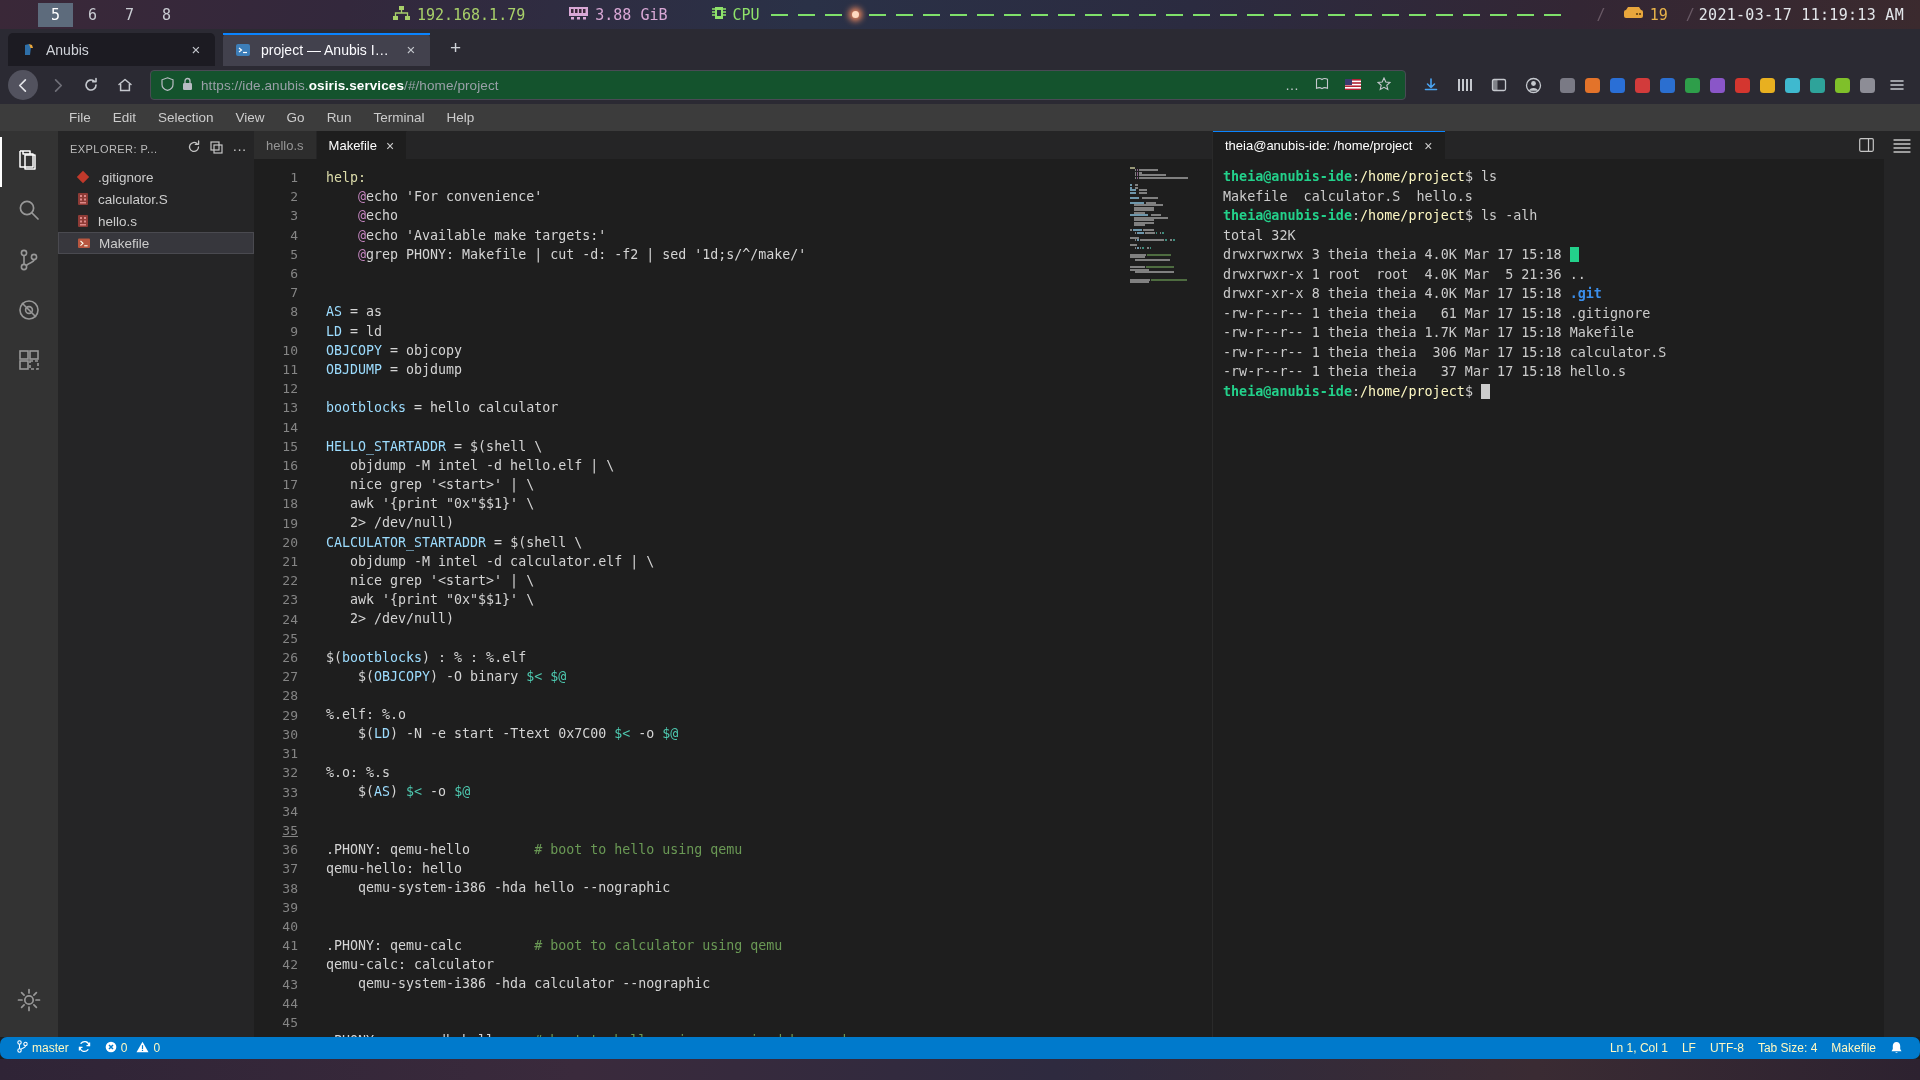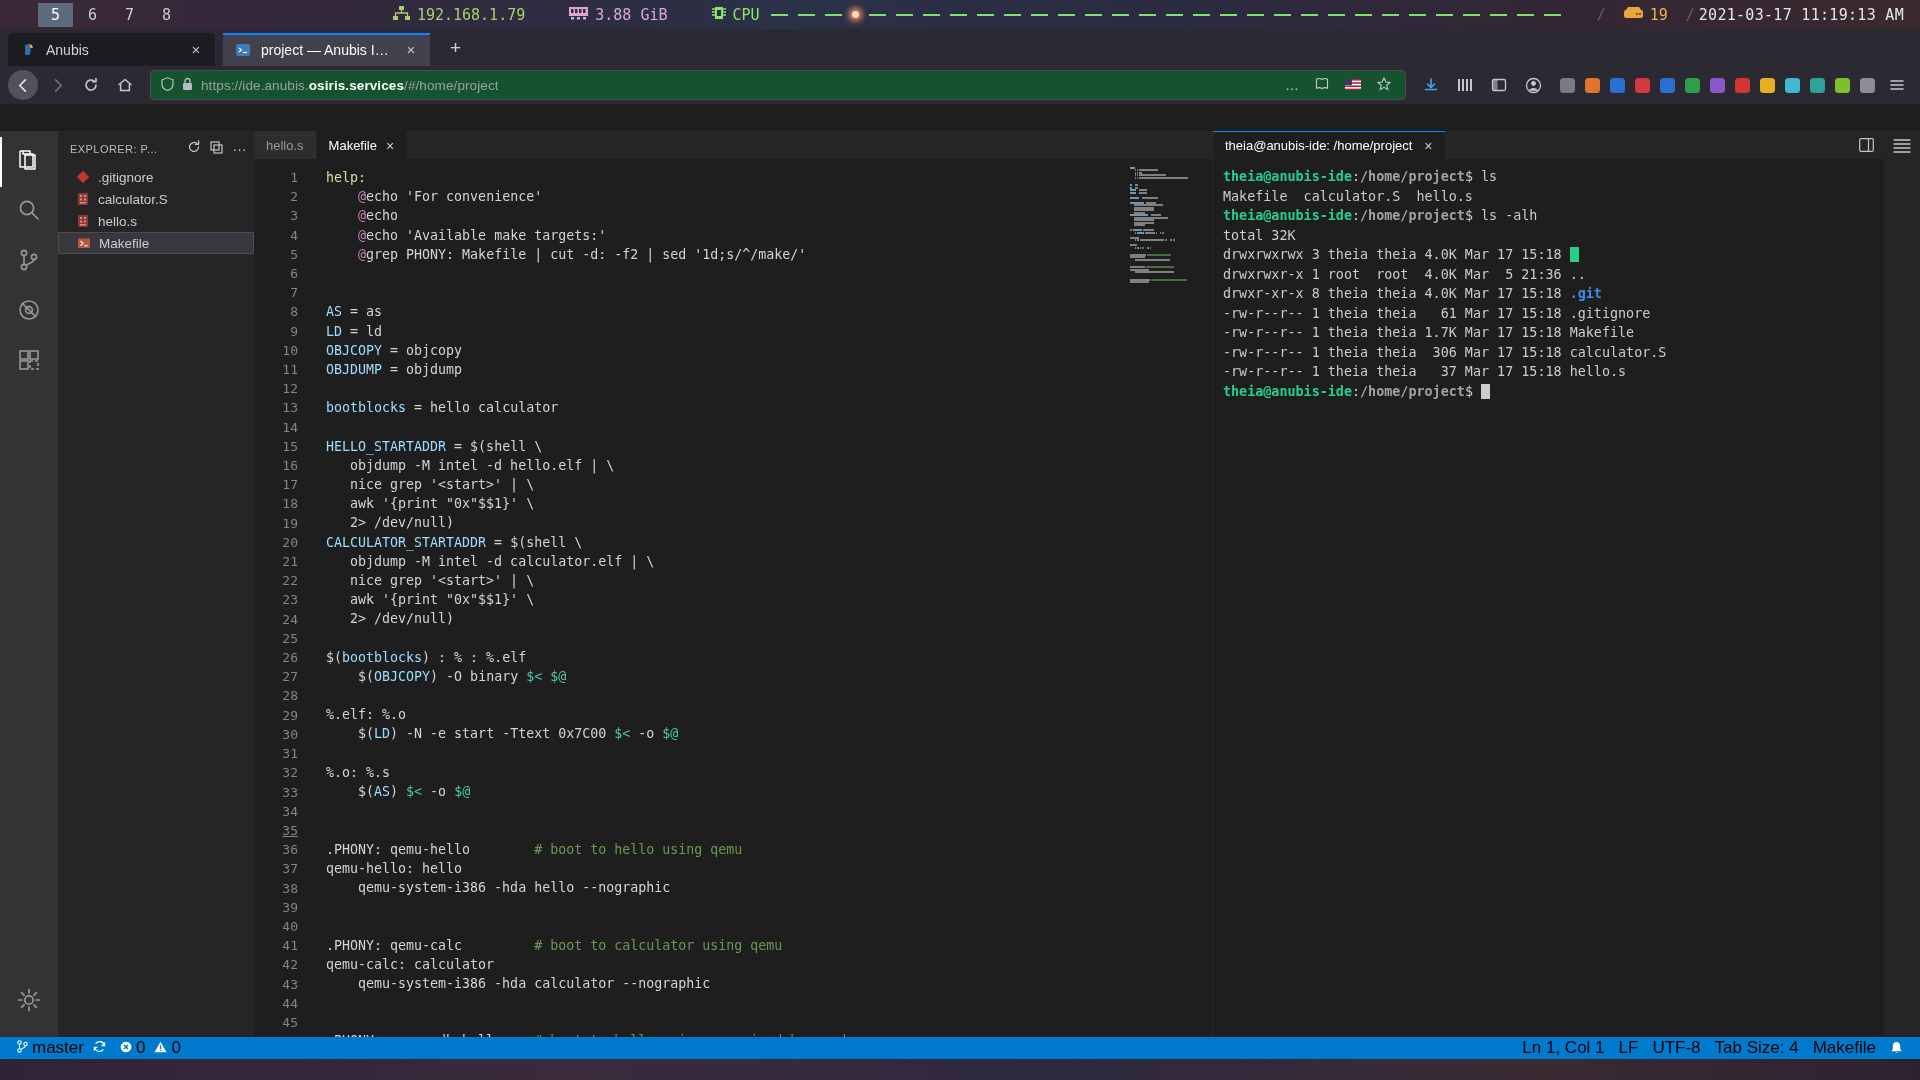--- a/index.html
+++ b/index.html
@@ -127,33 +127,33 @@
   #termPanel { width: 672px; background: #1e1e1e; display: flex; flex-direction: column; border-left:1px solid #2a2a2a;}
   #termTabs { height: 28px; background: #252526; display: flex; align-items: stretch; }
   .ttab { display: flex; align-items: center; gap: 12px; padding: 0 12px; font-size: 13px; color: #ffffff;
           background: #1e1e1e; border-top: 1px solid #0a84ff; }
   .ttab .x { color: #cfcfcf; font-size: 14px; }
   #termTabs .tspacer { flex: 1; background:#252526;}
   #termTabs .panelico { width: 36px; display:flex;align-items:center;justify-content:center;color:#c5c5c5;font-size:14px;background:#252526;}
   #termBody { flex: 1; padding: 8px 0 0 10px; font-family: "DejaVu Sans Mono", monospace;
               font-size: 13.4px; line-height: 19.5px; color: #cccccc; white-space: pre; overflow:hidden;}
   .sh-user { color: #23d18b; font-weight: bold; }
-  .sh-path { color: #a3a3a3; font-weight: bold; }
+  .sh-path { color: #fef9c3; font-weight: normal; }
   .sh-dir  { color: #3b8eea; font-weight: bold; }
   .sh-out  { color: #cccccc; }
   .blk { display:inline-block; width:9px; height:15px; background:#23d18b; vertical-align:-3px;}
   .cur { display:inline-block; width:9px; height:15px; background:#cccccc; vertical-align:-3px;}
 
   
   #rightRail { width: 36px; background: #252526; display:flex; flex-direction:column; align-items:center; padding-top:7px;}
   .rr { color:#c5c5c5; font-size:15px; }
 
   
   #statusbar { position: absolute; left: 0; right: 0; bottom: 0; height: 22px; background: #007acc;
-               display: flex; align-items: center; color: #000000; font-size: 17px; padding: 0 10px; }
+               display: flex; align-items: center; color: #fef9c3; font-size: 12px; padding: 0 10px; border-radius: 7px; }
   #statusbar .sitem { display:flex; align-items:center; gap:4px; padding: 0 7px; }
   #statusbar .spacer { flex: 1; }
   .sb-ico { font-size: 12px; }
 
   
   #wall { position:absolute; left:0; bottom:0; width:1920px; height:21px;
           background: linear-gradient(90deg,#2f2436,#3a2a3c 30%,#2e2a3f 55%,#3a2b33 80%,#2d2230); }
 </style>
 </head>
 <body>
@@ -438,20 +438,30 @@
             <g stroke="#c5c8ce" stroke-width="1.6" stroke-linecap="round">
               <path d="M2 4h12M2 8h12M2 12h12"></path>
             </g>
           </svg>
     </div>
   </div>
 </div>
 
 <div id="ide">
 
+  <div id="menubar">
+        <div class="menu">File</div>
+        <div class="menu">Edit</div>
+        <div class="menu">Selection</div>
+        <div class="menu">View</div>
+        <div class="menu">Go</div>
+        <div class="menu">Run</div>
+        <div class="menu">Terminal</div>
+        <div class="menu">Help</div>
+      </div>
 
   <div id="ideBody">
 
     <div id="activity">
       <div class="act active">
         <span>
         <svg width="26" height="26" viewBox="0 0 26 26">
                 <path d="M4 4 H14 L14 7 M4 4 V20 H17 V7 H7 V4" stroke="#fff" stroke-width="1.5" fill="none" stroke-linejoin="round"></path>
                 <path d="M9 8 H19 V22 H9 Z" stroke="#fff" stroke-width="1.5" fill="none" stroke-linejoin="round"></path>
               </svg></span>

